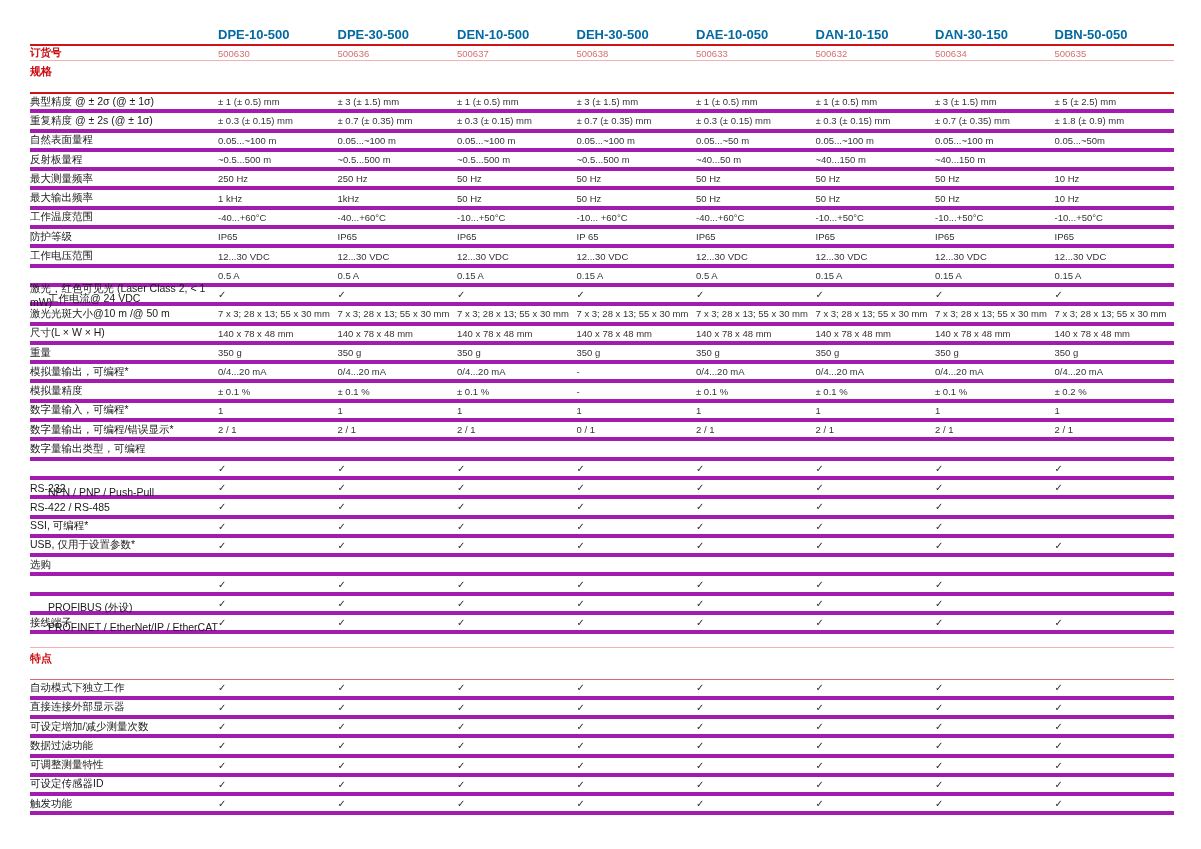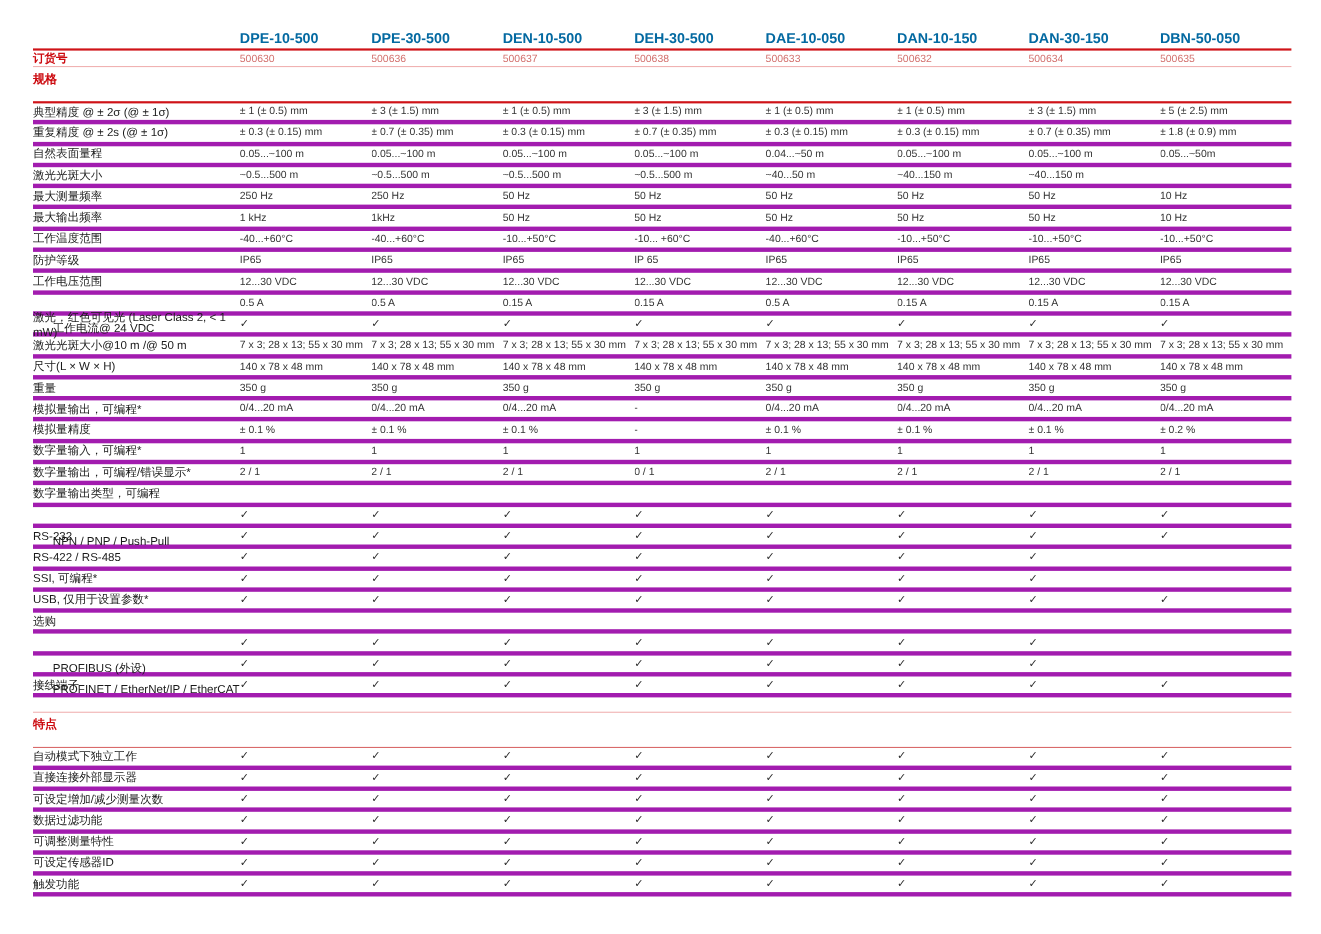--- a/index.html
+++ b/index.html
@@ -88,27 +88,27 @@
         <div class="cell">± 0.3 (± 0.15) mm</div>
         <div class="cell">± 0.7 (± 0.35) mm</div>
         <div class="cell">± 1.8 (± 0.9) mm</div>
       </div>
       <div class="row data-row">
         <div class="label-cell">自然表面量程</div>
         <div class="cell">0.05...~100 m</div>
         <div class="cell">0.05...~100 m</div>
         <div class="cell">0.05...~100 m</div>
         <div class="cell">0.05...~100 m</div>
-        <div class="cell">0.04...~50 m</div>
+        <div class="cell">0.05...~50 m</div>
         <div class="cell">0.05...~100 m</div>
         <div class="cell">0.05...~100 m</div>
         <div class="cell">0.05...~50m</div>
       </div>
       <div class="row data-row">
-        <div class="label-cell">激光光斑大小</div>
+        <div class="label-cell">反射板量程</div>
         <div class="cell">~0.5...500 m</div>
         <div class="cell">~0.5...500 m</div>
         <div class="cell">~0.5...500 m</div>
         <div class="cell">~0.5...500 m</div>
         <div class="cell">~40...50 m</div>
         <div class="cell">~40...150 m</div>
         <div class="cell">~40...150 m</div>
         <div class="cell"></div>
       </div>
       <div class="row data-row">

